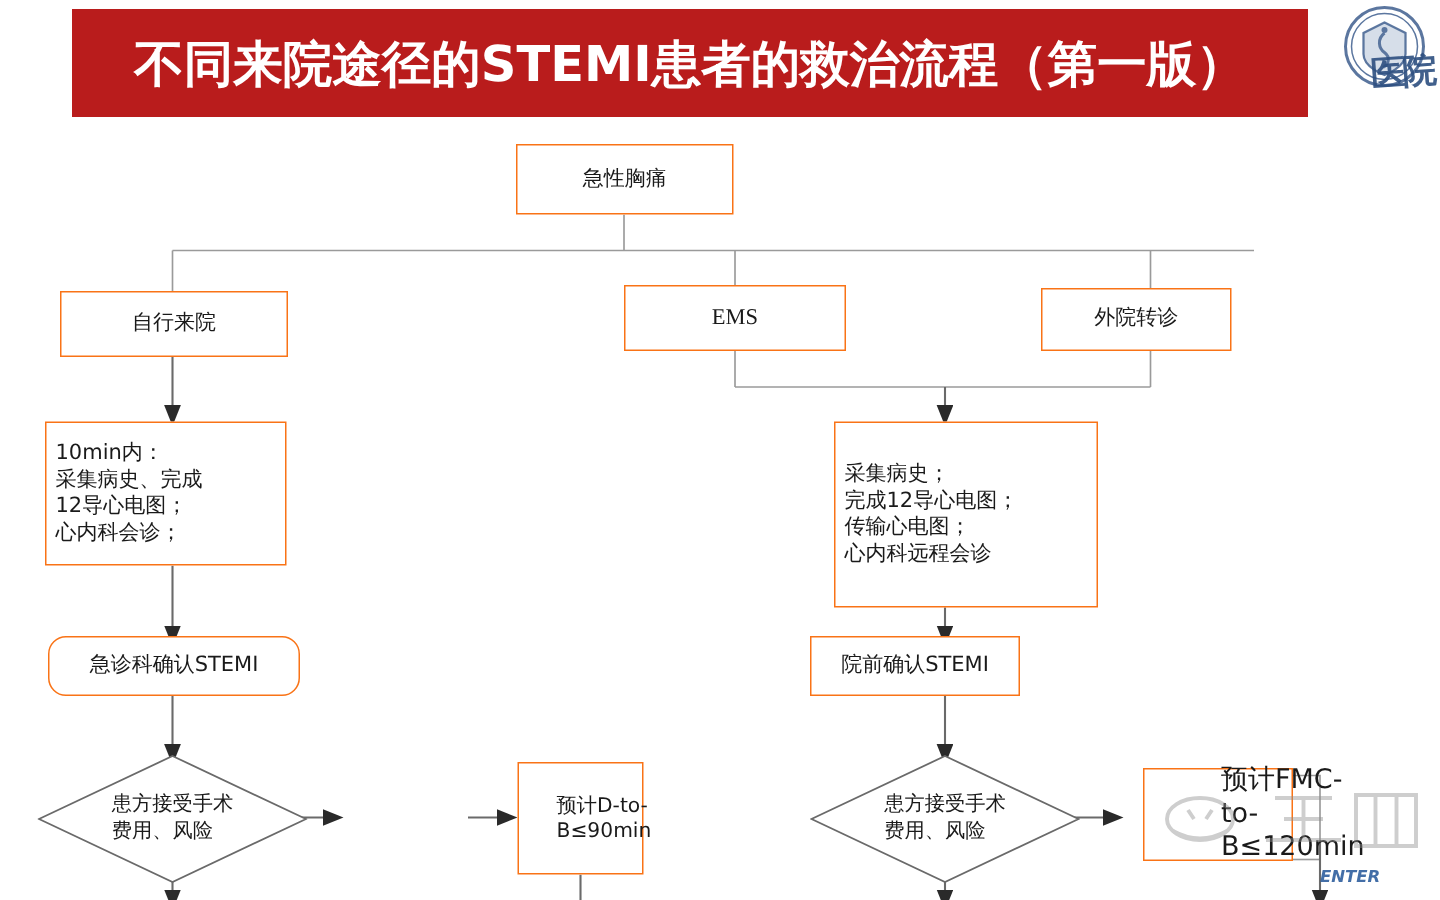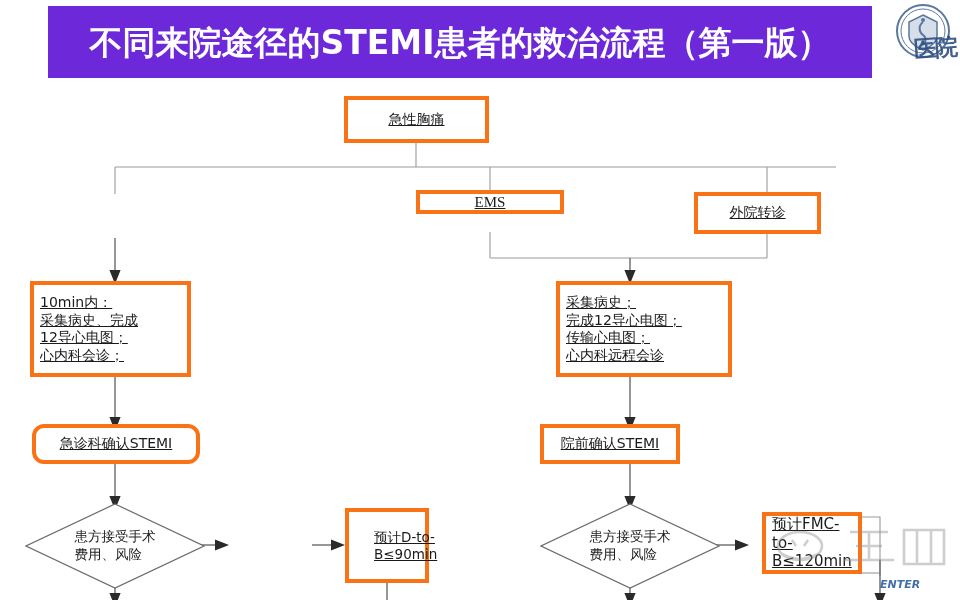--- a/index.html
+++ b/index.html
@@ -6,21 +6,21 @@
   body{
     width:960px;height:600px;overflow:hidden;position:relative;
     background:#ffffff;
     font-family:"Liberation Sans","DejaVu Sans",sans-serif;
   }
   .canvas{position:absolute;left:0;top:0;width:960px;height:600px;}
 
   
   .header-bar{
     position:absolute;left:48px;top:6px;width:824px;height:72px;
-    background:#6d28d9;
+    background:#b91c1c;
     display:flex;align-items:center;justify-content:center;
     box-sizing:border-box;
   }
   .header-title{
     color:#ffffff;font-size:33px;font-weight:bold;letter-spacing:0px;
     white-space:nowrap;line-height:1;
     font-family:"DejaVu Sans","Liberation Sans",sans-serif;
   }
   .logo{
     position:absolute;right:6px;top:2px;width:62px;height:62px;
@@ -31,25 +31,25 @@
     position:absolute;right:4px;top:34px;width:78px;
     font-size:23px;font-weight:bold;color:#2d4f80;
     text-align:right;letter-spacing:-2px;opacity:.9;
     font-family:"DejaVu Sans",sans-serif;
     transform:rotate(-4deg);
   }
 
   
   .node{
     position:absolute;box-sizing:border-box;
-    border:4px solid #f97316;background:#ffffff;
+    border:1px solid #f97316;background:#ffffff;
     display:flex;align-items:center;justify-content:center;
     text-align:center;color:#1a1a1a;
     font-family:"DejaVu Sans","Liberation Sans",sans-serif;
-    font-size:14px;line-height:1.25;text-decoration:underline;
+    font-size:14px;line-height:1.25;
   }
   .node.multiline{
     align-items:center;justify-content:flex-start;
     text-align:left;padding:4px 6px;
   }
   .node .lines{white-space:pre-line;}
 
   
   .diamond-wrap{position:absolute;}
   .diamond-wrap svg{position:absolute;left:0;top:0;}
@@ -141,37 +141,40 @@
       <path d="M862,517 L880,517 L880,576" stroke="#9a9a9a" stroke-width="1.1"></path>
       <path d="M862,573 L880,573" stroke="#9a9a9a" stroke-width="1.1"></path>
       <path d="M880,560 L880,600" marker-end="url(#ah)"></path>
     </g>
   </svg>
 
   <div class="node" style="left:344px;top:96px;width:145px;height:47px;">
     <span>急性胸痛</span>
   </div>
 
-
-  <div class="node" style="left:416px;top:190px;width:148px;height:24px;">
+  <div class="node" style="left:40px;top:194px;width:152px;height:44px;">
+    <span>自行来院</span>
+  </div>
+
+  <div class="node" style="left:416px;top:190px;width:148px;height:44px;">
     <span style="font-family:'Liberation Serif',serif;font-size:15px;">EMS</span>
   </div>
 
   <div class="node" style="left:694px;top:192px;width:127px;height:42px;">
     <span>外院转诊</span>
   </div>
 
   <div class="node multiline" style="left:30px;top:281px;width:161px;height:96px;">
     <span class="lines">10min内：
 采集病史、完成
  12导心电图；
 心内科会诊；</span>
   </div>
 
-  <div class="node multiline" style="left:556px;top:281px;width:176px;height:96px;">
+  <div class="node multiline" style="left:556px;top:281px;width:176px;height:124px;">
     <span class="lines">采集病史；
 完成12导心电图；
 传输心电图；
 心内科远程会诊</span>
   </div>
 
   <div class="node" style="left:32px;top:424px;width:168px;height:40px;border-radius:12px;">
     <span>急诊科确认STEMI</span>
   </div>
 
@@ -195,21 +198,21 @@
 费用、风险</div>
   </div>
 
 
   <div class="node multiline" style="left:345px;top:508px;width:84px;height:75px;padding-left:25px;">
     <span class="lines" style="font-size:13.5px;">预计D-to-
 B≤90min</span>
   </div>
 
   <div class="node multiline" style="left:762px;top:512px;width:100px;height:62px;">
-    <span class="lines" style="font-size:15px;">预计FMC-to-
+    <span class="lines" style="font-size:18px;margin-left:45px;">预计FMC-to-
 B≤120min</span>
   </div>
 
   <div class="watermark">
     <svg width="180" height="60" viewBox="0 0 180 60">
       <g fill="none" stroke="#8f8f8f" stroke-width="2.6" opacity="0.8">
         <ellipse cx="30" cy="30" rx="22" ry="14"></ellipse>
         <path d="M22 24 l4 6 M38 24 l-4 6"></path>
         <path d="M12 38 q18 10 36 0"></path>
         <path d="M80 16 h38 M86 30 h26 M74 44 h50"></path>

